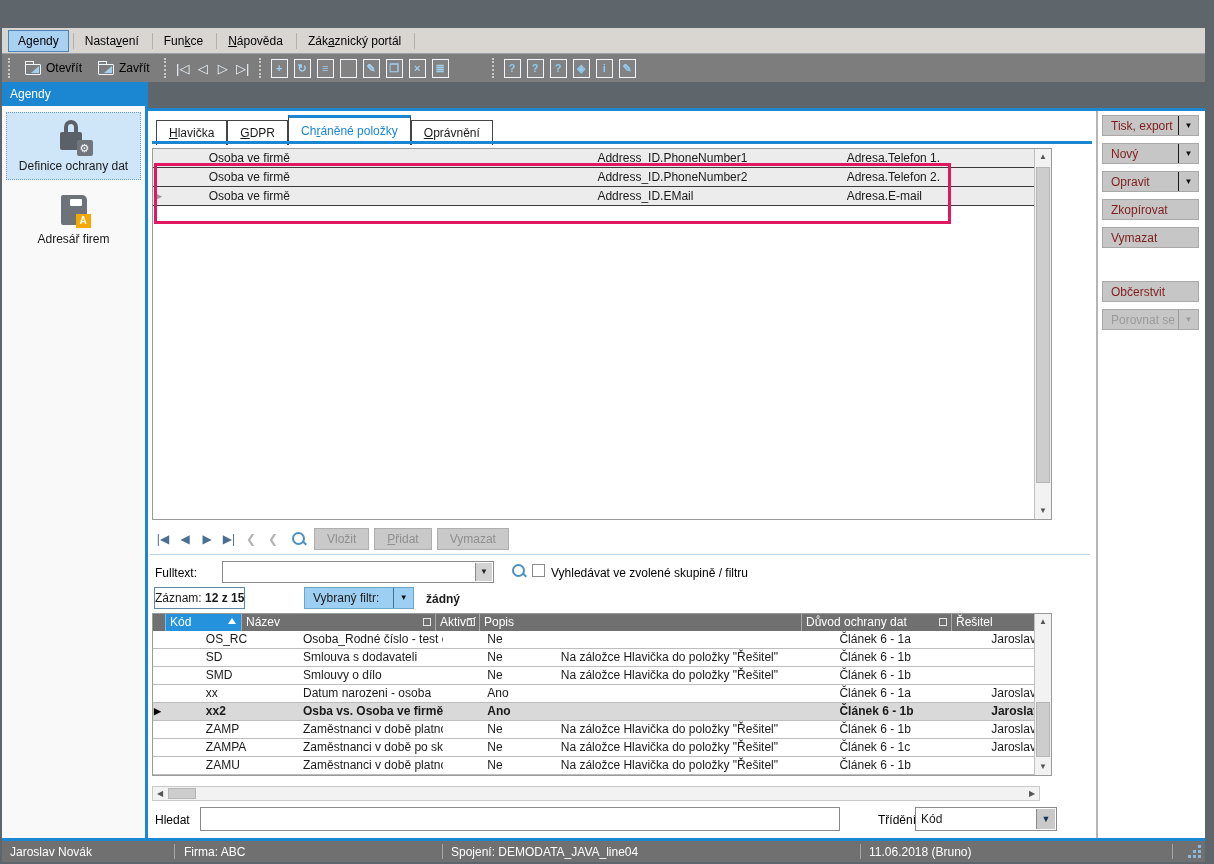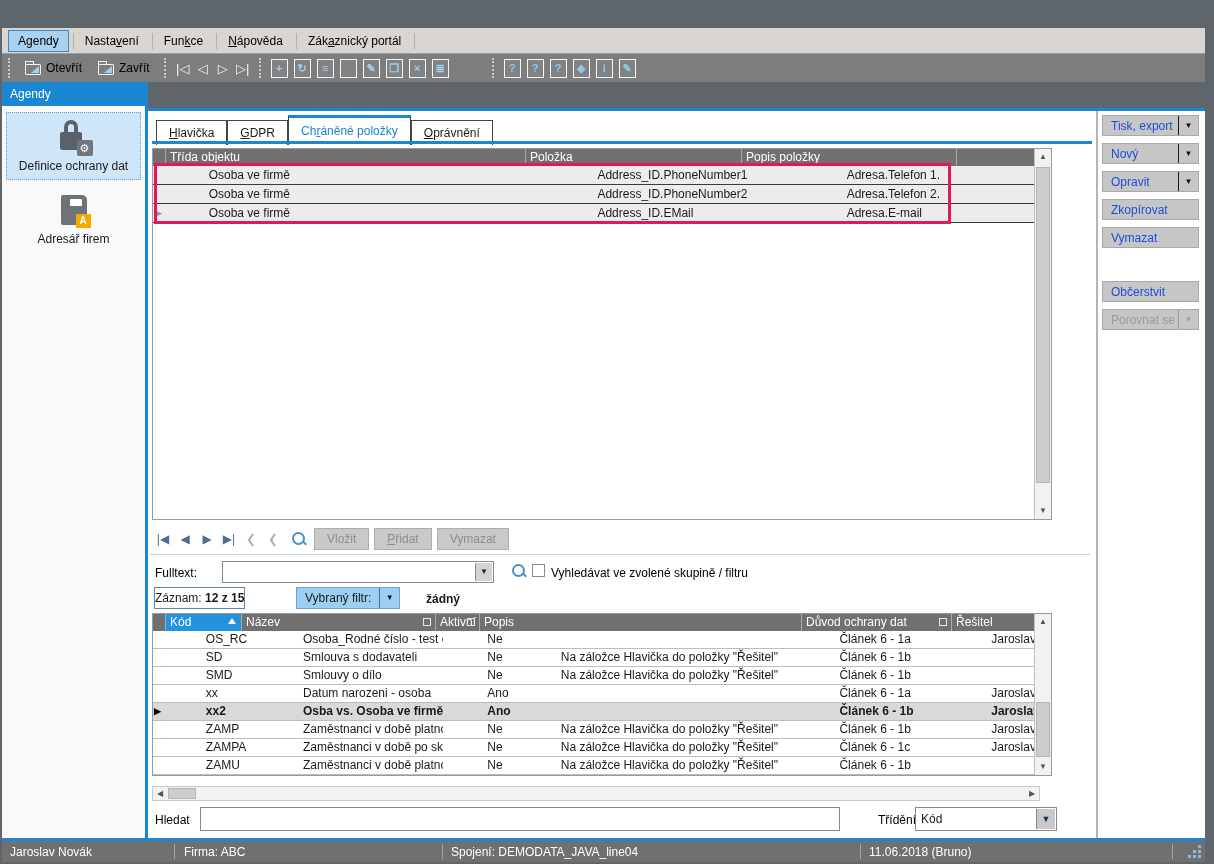--- a/index.html
+++ b/index.html
@@ -120,21 +120,21 @@
   .filter-val { position:absolute; font-weight:bold; }
 
   
   .input { position:absolute; background:#fff; border:1px solid #8a8a8a; }
   .sort-select { position:absolute; background:#fff; border:1px solid #8a8a8a; }
   .sort-select .val { position:absolute; left:5px; top:4px; }
   .sort-select .arrow-btn { position:absolute; right:1px; top:1px; bottom:1px; width:19px; background:#c9c9c9; border-left:1px solid #8a8a8a; text-align:center; color:#13335a; font-size:9px; line-height:20px; }
 
   
   .action-btn { position:absolute; left:4px; width:97px; height:21px; background:#c6c6c6; border:1px solid #a9a9a9; display:flex; align-items:center; }
-  .action-btn .ab-label { flex:1; padding-left:8px; color:#1d4ed8; white-space:nowrap; overflow:hidden; }
+  .action-btn .ab-label { flex:1; padding-left:8px; color:#7f1d1d; white-space:nowrap; overflow:hidden; }
   .action-btn .ab-arrow { width:20px; align-self:stretch; border-left:1px solid #1a1a1a; text-align:center; font-size:8px; line-height:19px; color:#111; }
   .action-btn.disabled .ab-label { color:#9b9b9b; }
   .action-btn.disabled .ab-arrow { border-left-color:#9b9b9b; color:#9b9b9b; }
 
   
   .blueline-bottom { position:absolute; left:2px; top:838px; width:1203px; height:3px; background:#1b86d2; }
   .statusbar { position:absolute; left:2px; top:841px; width:1203px; height:21px; background:#707070; color:#fff; }
   .sb-item { position:absolute; top:4px; white-space:nowrap; }
   .sb-sep { position:absolute; top:3px; width:1px; height:15px; background:#a5a5a5; }
   .grip { position:absolute; right:4px; top:5px; width:12px; height:12px; color:#9cc3e8; font-size:9px; letter-spacing:1px; }
@@ -220,27 +220,20 @@
 
     <div class="subtabs">
       <span class="subtab"><span></span><u>H</u><span>lavička</span></span>
       <span class="subtab"><span></span><u>G</u><span>DPR</span></span>
       <span class="subtab active"><span>Ch</span><u>r</u><span>áněné položky</span></span>
       <span class="subtab"><span></span><u>O</u><span>právnění</span></span>
     </div>
     <div class="blueline-sub"></div>
 
     <div class="grid" id="grid1" style="left:4px; top:37px; width:900px; height:372px;">
-        <div class="grid-head">
-          <div class="gh-cell" style="width: 12px;"></div>
-          <div class="gh-cell" style="width: 360px;">Třída objektu</div>
-          <div class="gh-cell" style="width: 216px;">Položka</div>
-          <div class="gh-cell" style="width: 215px;">Popis položky</div>
-          <div class="gh-cell" style="width: 80px;"></div>
-        </div>
         <div class="grid-row g1-row">
           <div class="g-cell g-marker dim" style="width: 12px;"></div>
           <div class="g-cell" style="width: 360px;">Osoba ve firmě</div>
           <div class="g-cell" style="width: 216px;">Address_ID.PhoneNumber1</div>
           <div class="g-cell" style="width: 215px;">Adresa.Telefon 1.</div>
         </div>
         <div class="grid-row g1-row">
           <div class="g-cell g-marker dim" style="width: 12px;"></div>
           <div class="g-cell" style="width: 360px;">Osoba ve firmě</div>
           <div class="g-cell" style="width: 216px;">Address_ID.PhoneNumber2</div>
@@ -277,21 +270,21 @@
     <span class="label" style="left:7px; top:455px;">Fulltext:</span>
     <span class="combo" style="left:74px; top:450px; width:272px; height:22px;">
       <span></span>
       <span class="arrow-btn">▼</span>
     </span>
     <span class="mag" style="position:absolute; left:356px; top:451px;"></span>
     <span class="checkbox" style="left:384px; top:453px;"></span>
     <span class="label" style="left:403px; top:455px;">Vyhledávat ve zvolené skupině / filtru</span>
 
     <span class="count-box" style="left:6px; top:476px;"><span>Záznam:</span> <b>12 z 15</b></span>
-    <span class="filter-btn" style="left:148px; top:476px;">
+    <span class="filter-btn" style="left:156px; top:476px;gap:6px;">
       <span class="fb-label">Vybraný filtr:</span>
       <span class="fb-arrow">▼</span>
     </span>
     <span class="filter-val" style="left:278px; top:481px;">žádný</span>
 
     <div class="grid" id="grid2" style="left:4px; top:502px; width:900px; height:163px;">
         <div class="grid-head">
           <div class="gh-cell" style="width: 12px;"></div>
           <div class="gh-cell sorted" style="width: 76px;"><span>Kód</span><span class="sort-asc"></span></div>
           <div class="gh-cell" style="width: 194px;"><span>Název</span><span class="fbox"></span></div>

